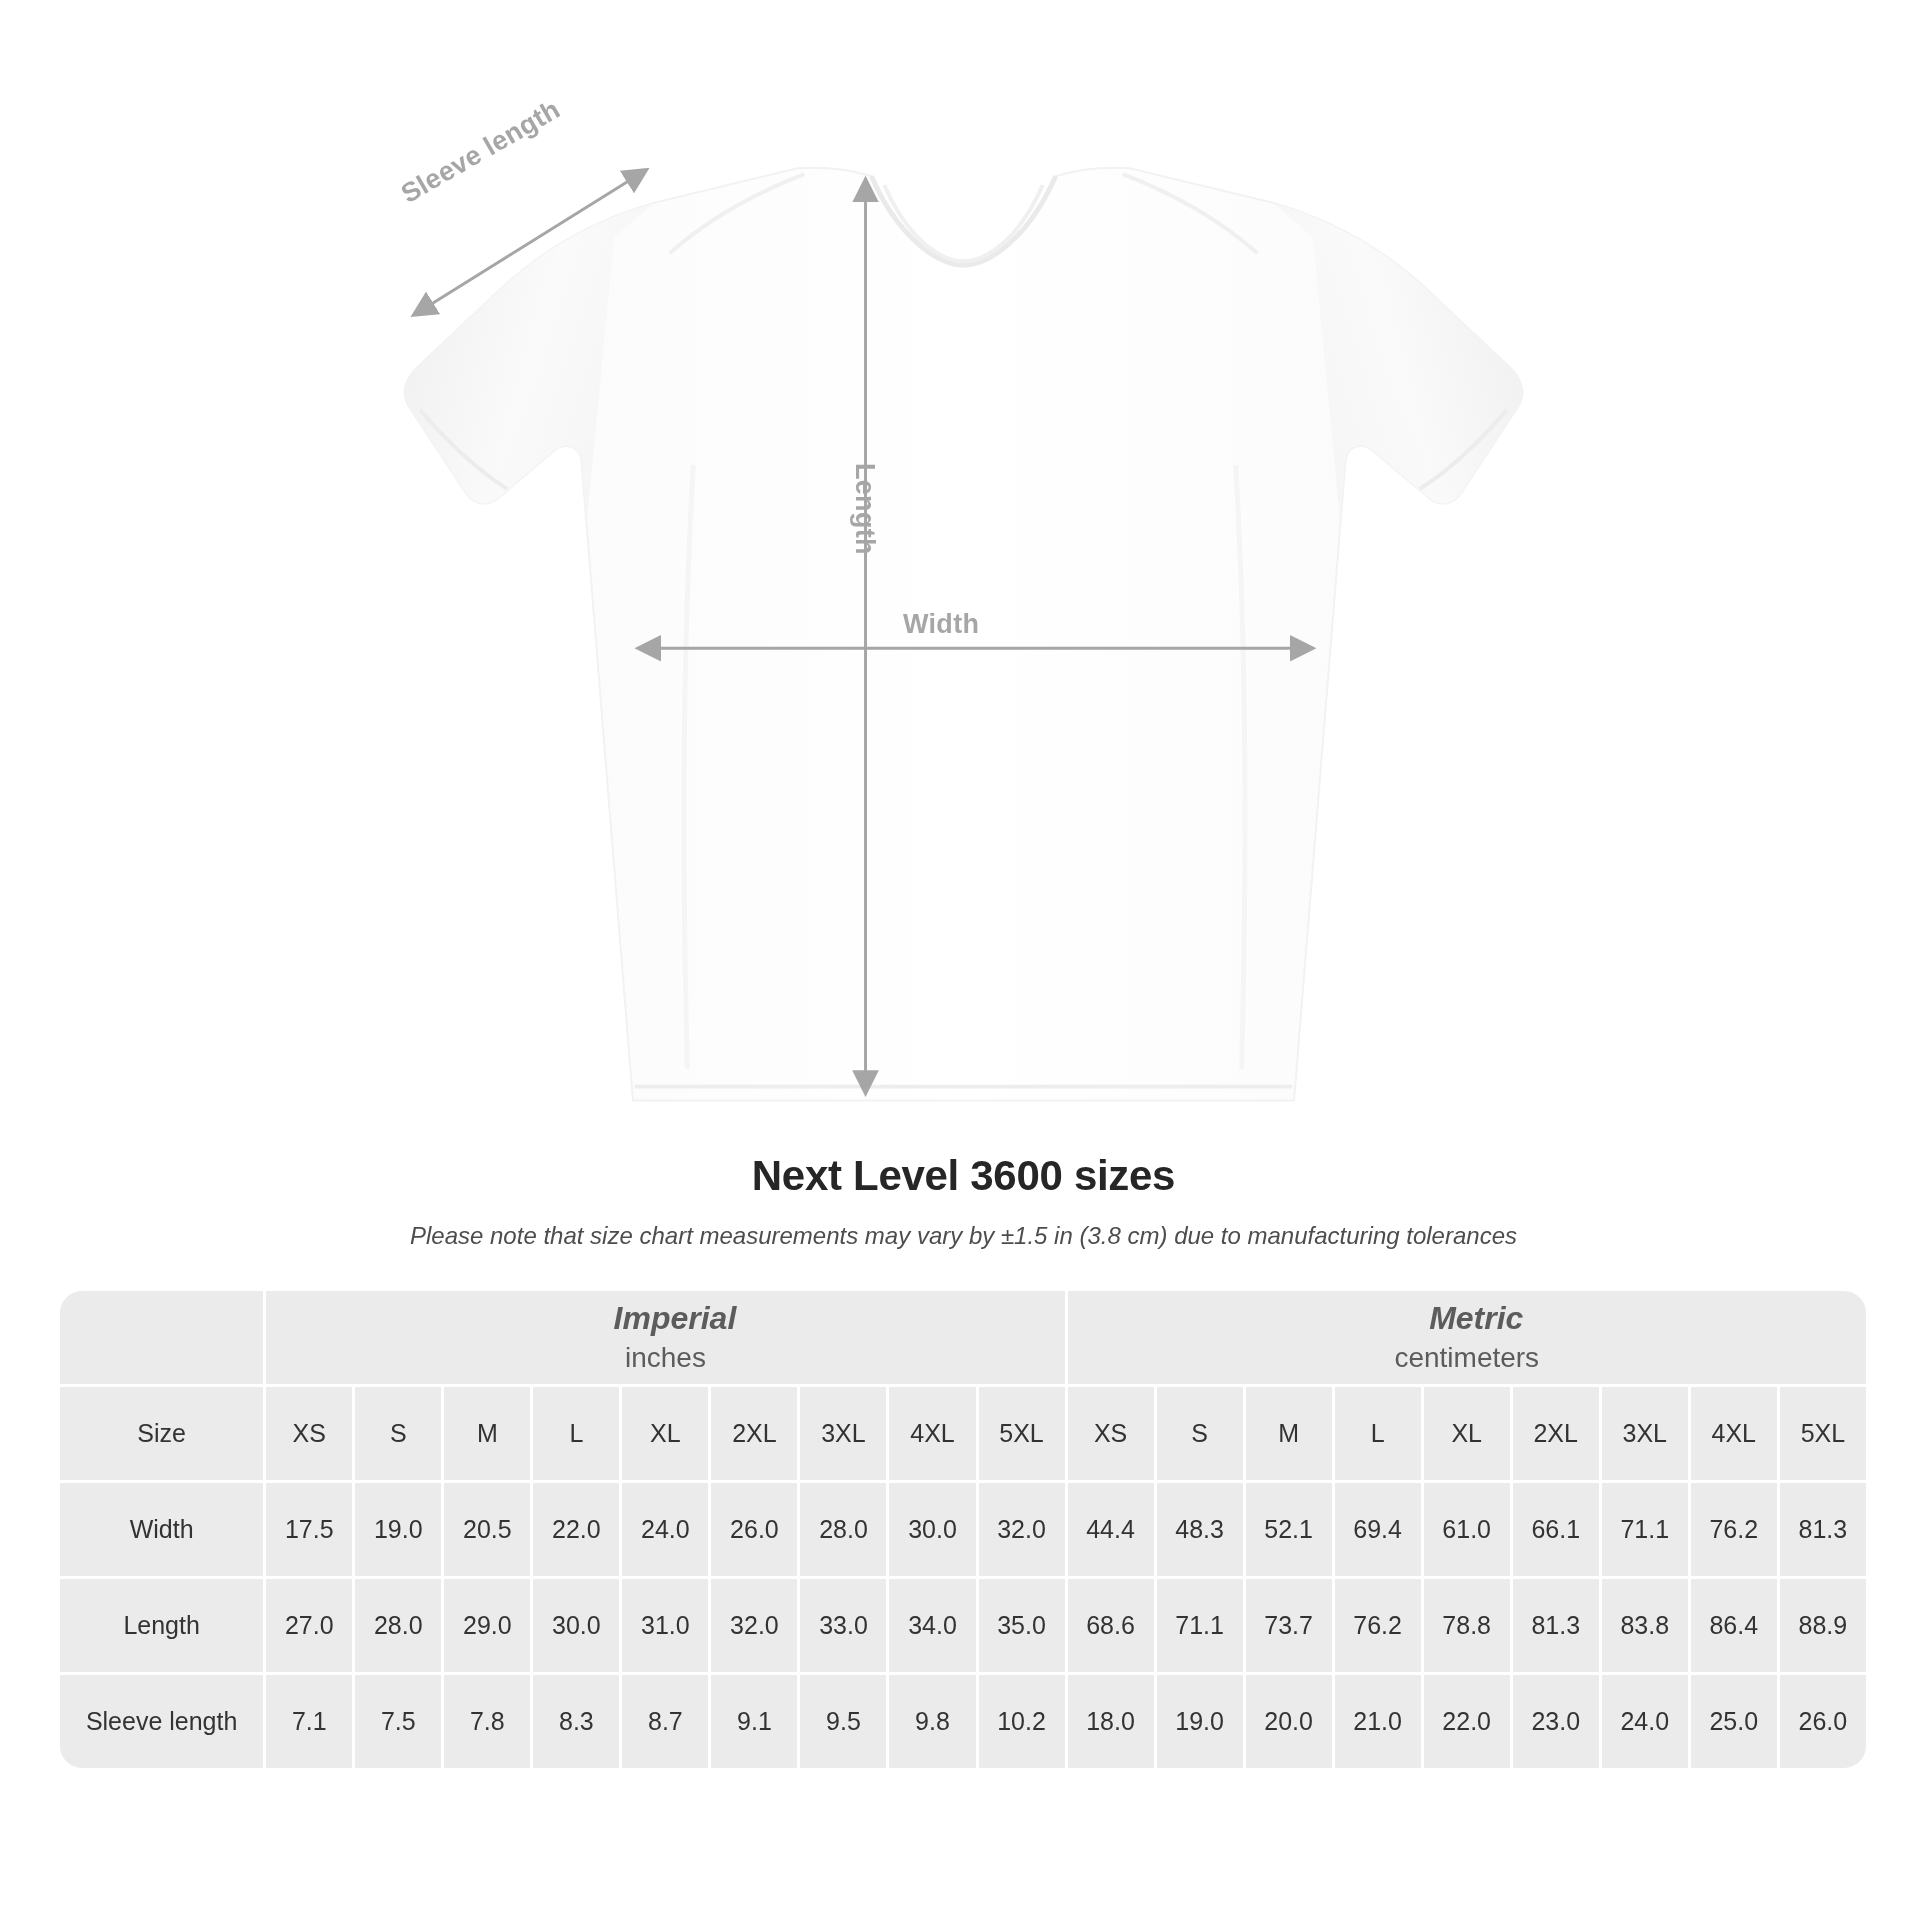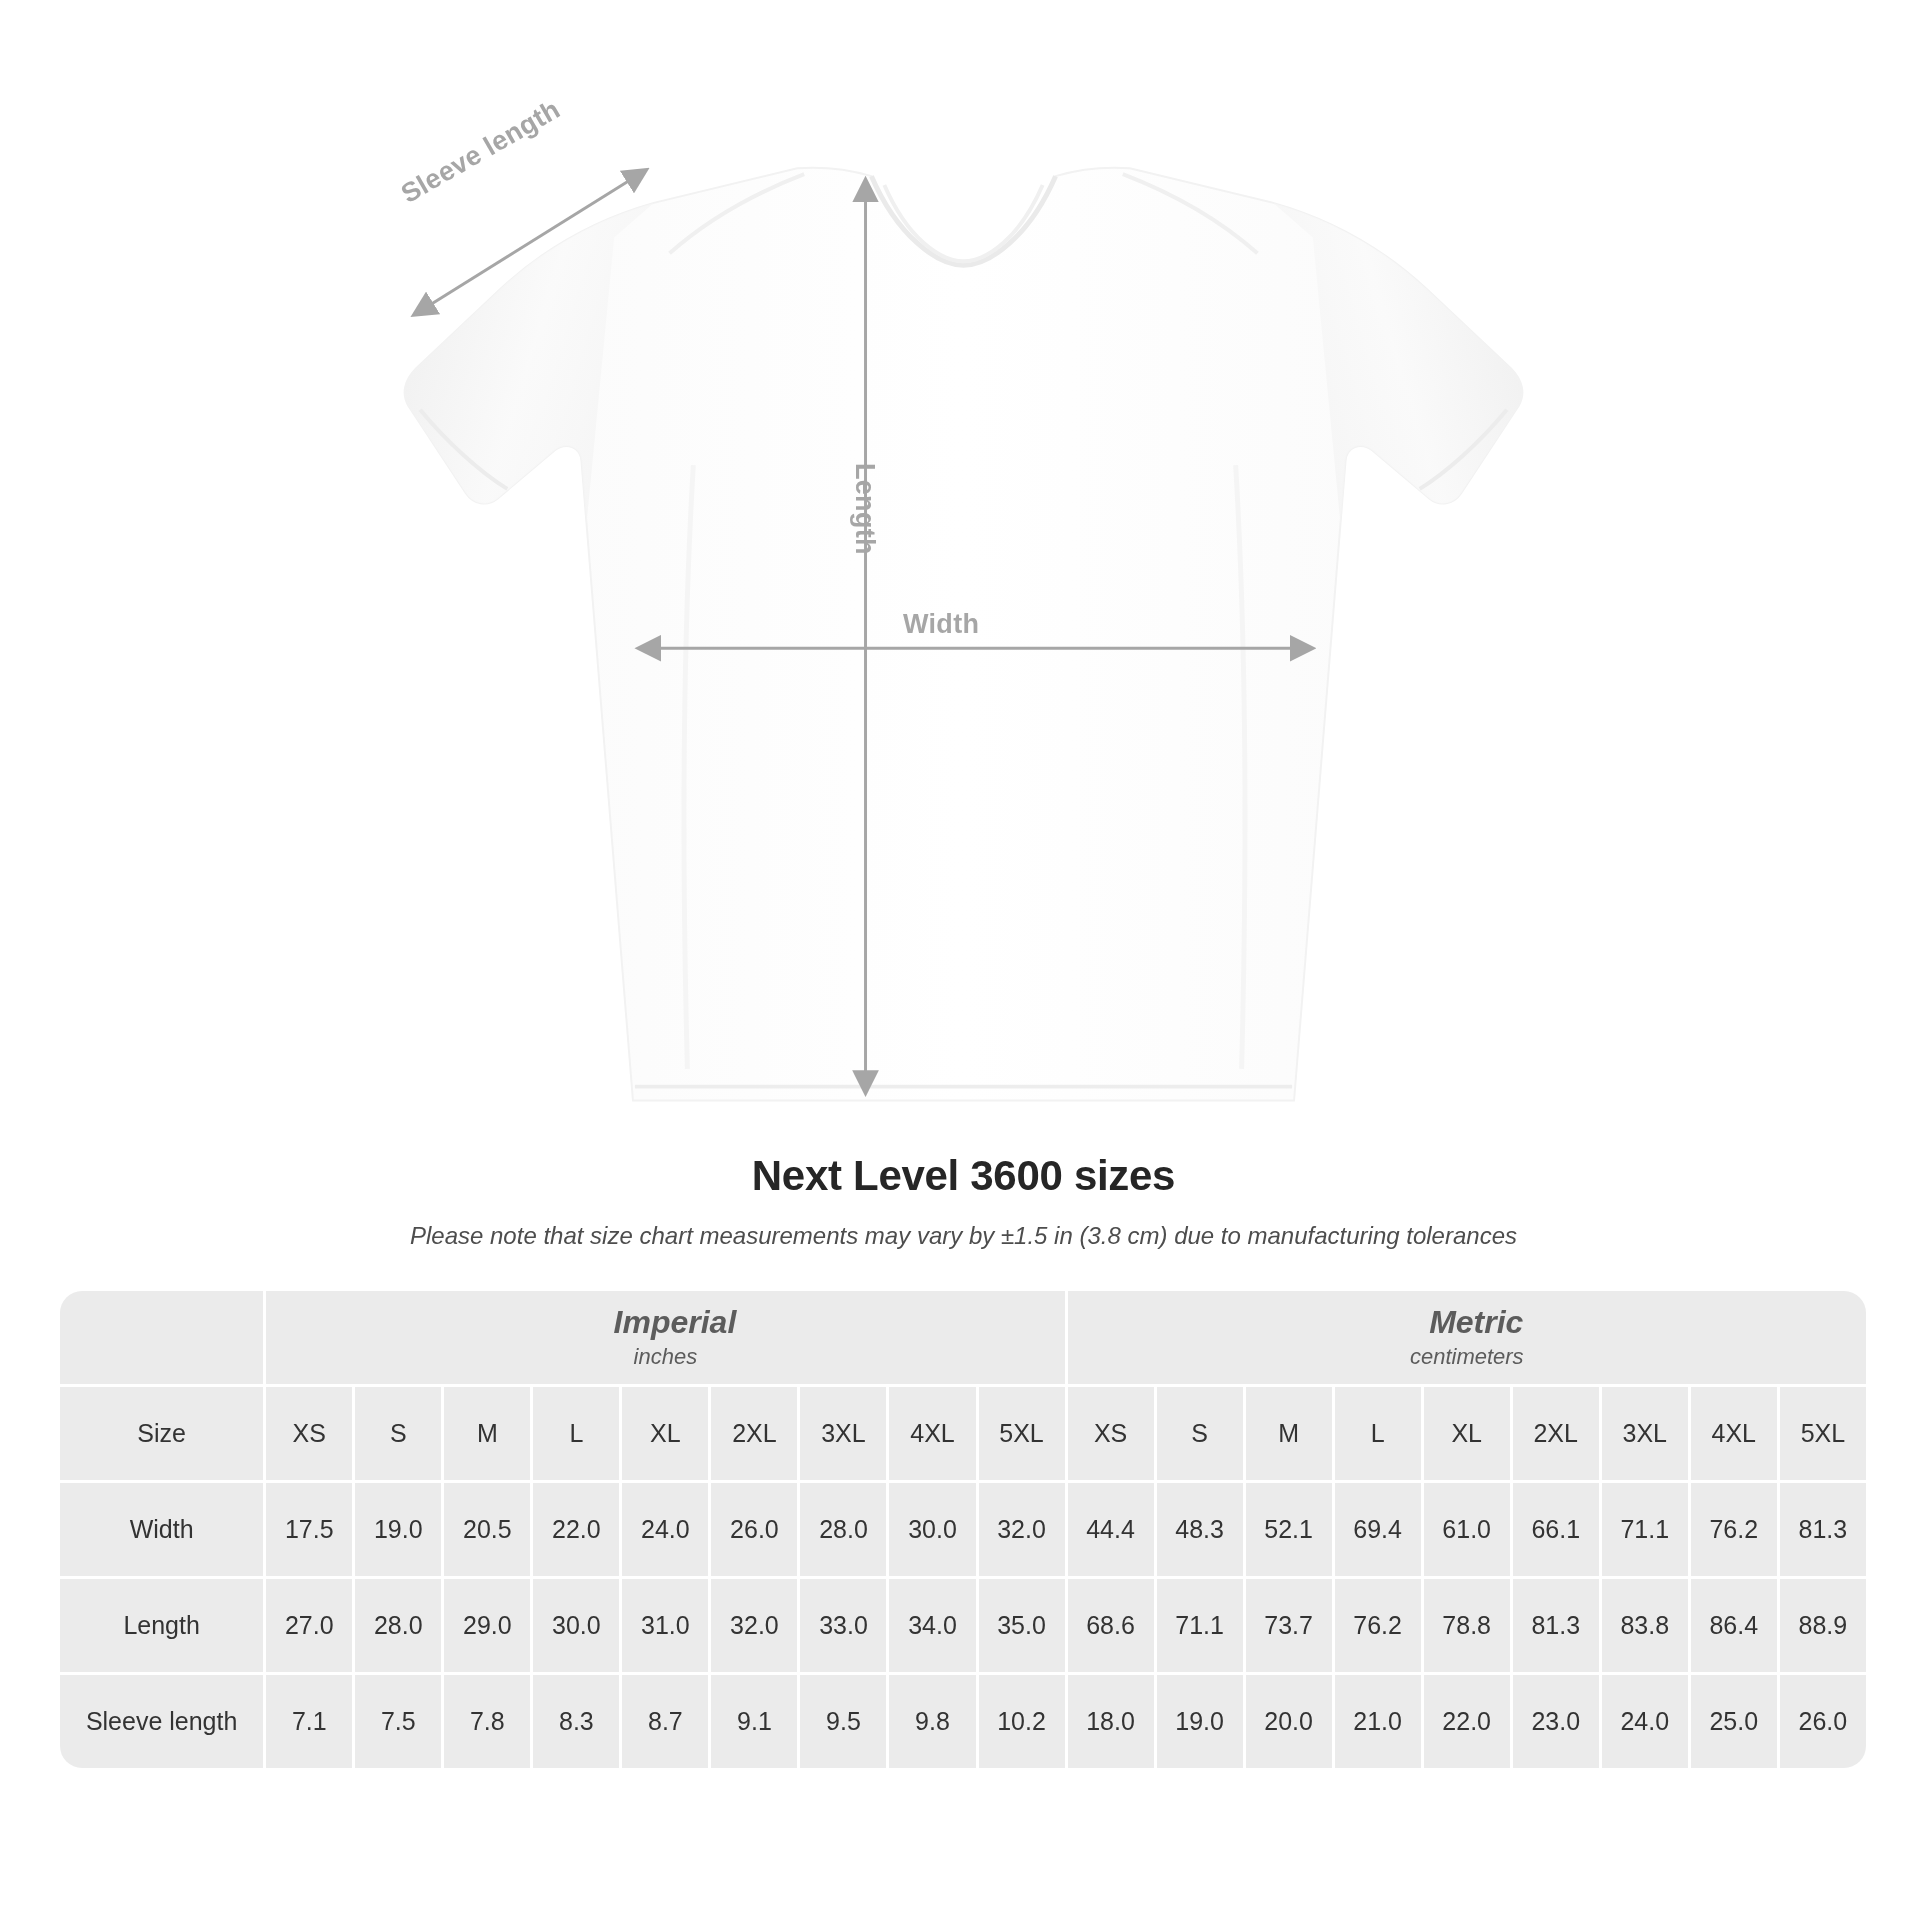--- a/index.html
+++ b/index.html
@@ -111,22 +111,21 @@
   }
   .unit-head .unit-name {
     font-size: 32px;
     font-style: italic;
     font-weight: bold;
     color: #5c5c5c;
     line-height: 1.25;
     padding-left: 19px;
   }
   .unit-head .unit-sub {
-    font-size: 22px;
-    font-style: italic;
+    font-size: 28px;
     color: #5c5c5c;
     line-height: 1.4;
   }
   .corner-tl { border-top-left-radius: 22px; }
   .corner-tr { border-top-right-radius: 22px; margin-left: 20px; }
   .corner-bl { border-bottom-left-radius: 22px; }
   .corner-br { border-bottom-right-radius: 22px; }
 
   .row-label {
     font-weight: bold;

